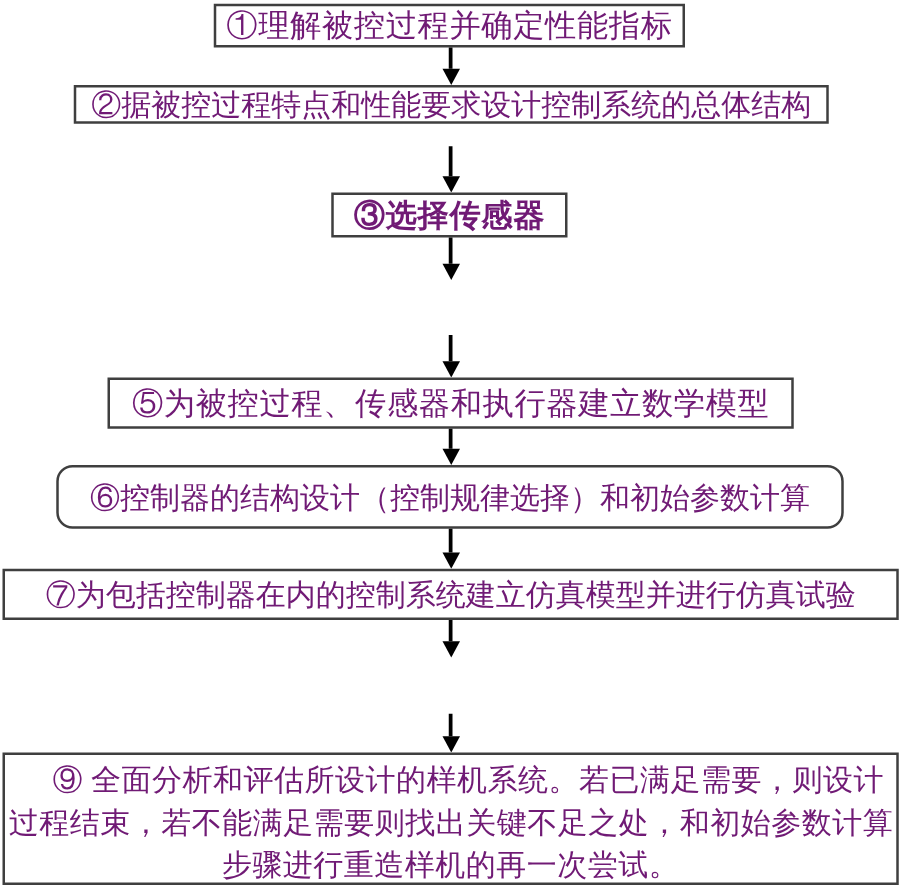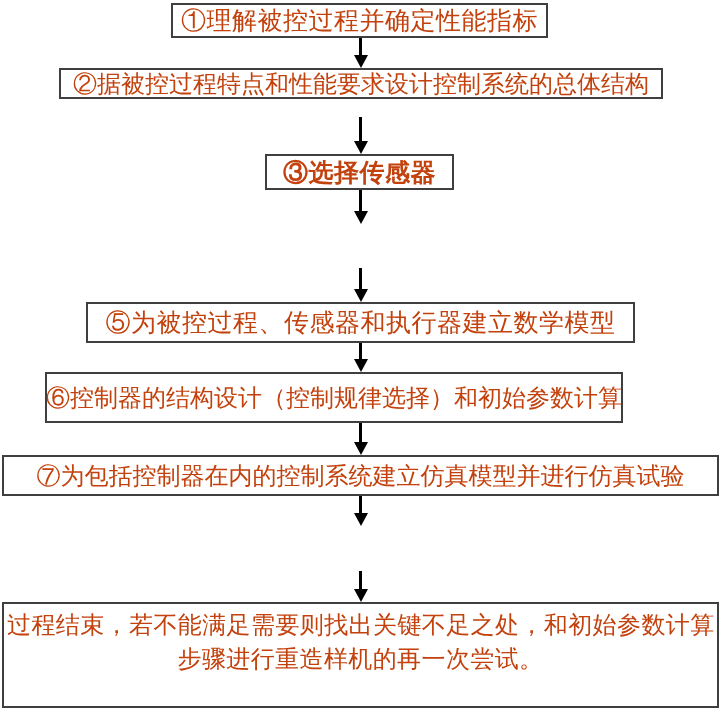--- a/index.html
+++ b/index.html
@@ -6,42 +6,42 @@
     margin: 0;
     padding: 0;
     background: #ffffff;
   }
   #canvas {
     position: relative;
     width: 721px;
     height: 712px;
     background: #ffffff;
     font-family: "Liberation Serif", "DejaVu Serif", serif;
-    color: #c2410c;
+    color: #701a75;
     overflow: hidden;
   }
   .box {
     position: absolute;
     box-sizing: border-box;
     background: #ffffff;
     border: 2px solid #3f3f3f;
     display: flex;
     align-items: center;
     justify-content: center;
     font-size: 25px;
     letter-spacing: 0.5px;
     white-space: nowrap;
     text-align: center;
   }
   .box1 { left: 171px; top: 3px;   width: 377px; height: 35px; }
   .box2 { left: 59px;  top: 68px;  width: 604px; height: 31px; font-size: 24px; letter-spacing: 0; }
   .box3 { left: 265px; top: 154px; width: 189px; height: 36px; font-weight: bold; }
   .box4 { left: 258px; top: 224px; width: 206px; height: 44px; }
   .box5 { left: 86px;  top: 302px; width: 549px; height: 41px; }
-  .box6 { left: 45px;  top: 372px; width: 578px; height: 51px; font-size: 24px; letter-spacing: 0; }
+  .box6 { left: 45px;  top: 372px; width: 630px; height: 51px; font-size: 24px; letter-spacing: 0; border-radius: 13px; }
   .box7 { left: 2px;   top: 455px; width: 717px; height: 41px; font-size: 24px; letter-spacing: 0; }
   .box8 { left: 96px;  top: 526px; width: 529px; height: 45px; }
   .box9 {
     left: 2px; top: 602px; width: 717px; height: 106px;
     display: block;
     font-size: 24px;
     letter-spacing: 0.4px;
     line-height: 34px;
     padding-top: 4px;
     white-space: normal;
@@ -145,17 +145,18 @@
     <div class="head"></div>
   </div>
 
 
   <div class="arrow a8">
     <div class="stem"></div>
     <div class="head"></div>
   </div>
 
   <div class="box box9">
+    <div class="line1">⑨ 全面分析和评估所设计的样机系统。若已满足需要，则设计</div>
     <div class="line2">过程结束，若不能满足需要则找出关键不足之处，和初始参数计算</div>
     <div class="line3">步骤进行重造样机的再一次尝试。</div>
   </div>
 
 </div>
 
 </body></html>

